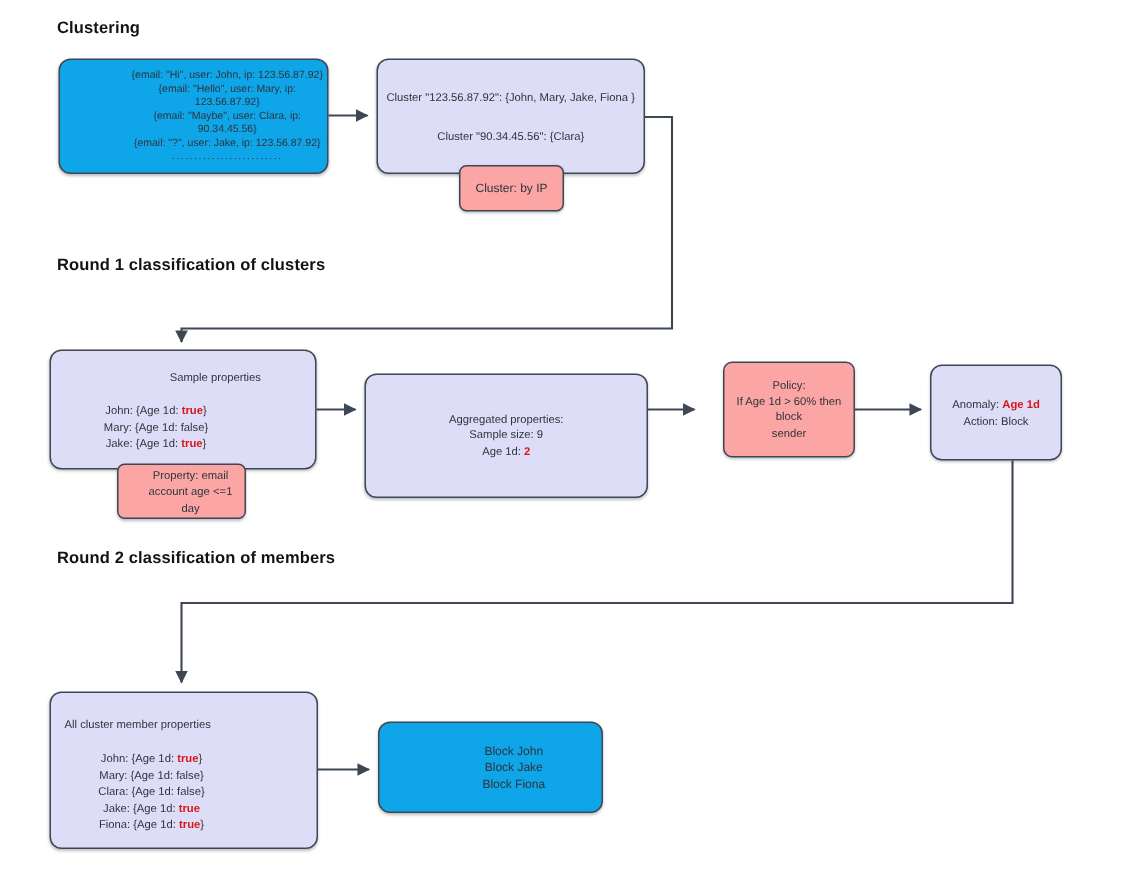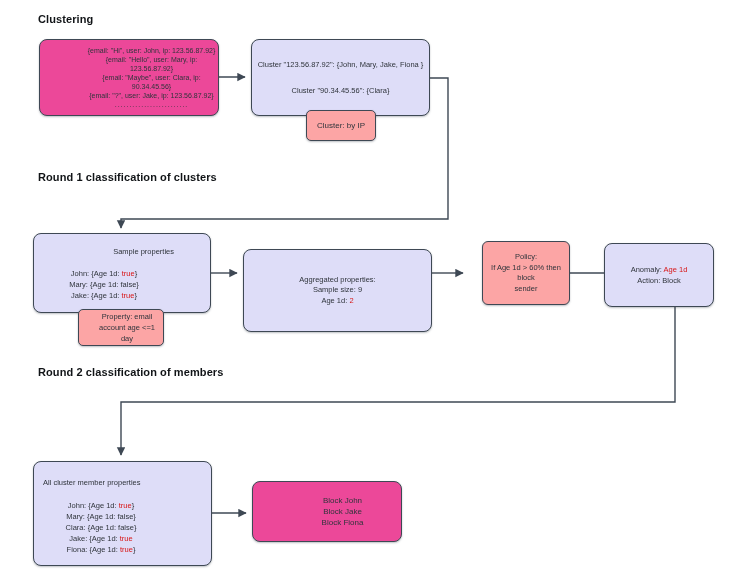--- a/index.html
+++ b/index.html
@@ -2,38 +2,38 @@
 <html><head>
 <meta charset="utf-8">
 <style>
   html,body{margin:0;padding:0;background:#ffffff;}
   body{font-family:"Liberation Sans", sans-serif;}
   .canvas{position:relative;width:750px;height:581px;background:#ffffff;overflow:hidden;border-radius:11px;}
   .heading{position:absolute;font-size:11px;font-weight:700;color:#111417;letter-spacing:.1px;}
   .box{position:absolute;box-sizing:border-box;border:1px solid #3e4854;border-radius:8px;
        box-shadow:0 1px 2px rgba(62,72,84,.35);color:#2f343b;}
   .lavender{background:#deddf8;}
-  .yellow{background:#ec4899;padding-left:45px;}
+  .yellow{background:#0ea5e9;padding-left:45px;}
   .mint{background:#fca5a5;border-radius:5px;}
   .center-col{display:flex;flex-direction:column;justify-content:center;align-items:center;
               height:100%;width:100%;text-align:center;}
   .emails-text{font-size:7px;line-height:9px;}
   .cluster-text{font-size:7.5px;line-height:10px;gap:16px;}
   .agg-text,.policy-text{font-size:7.5px;line-height:10.5px;}
   .anom-text{font-size:7.5px;line-height:11px;}
   .block-text{font-size:8px;line-height:11px;padding-right:14px;box-sizing:border-box;}
   .mint-label{font-size:8px;line-height:11px;}
   .sample-content{position:absolute;left:0;top:0;bottom:0;width:140px;display:flex;
                   flex-direction:column;justify-content:center;text-align:center;
                   font-size:7.5px;line-height:11px;}
   .sample-title{margin-bottom:11px;text-align:right;}
   .members-title{position:absolute;left:9px;top:16px;font-size:7.5px;}
   .members-rows{position:absolute;left:2px;top:38px;width:130px;text-align:center;
                 font-size:7.5px;line-height:11px;}
-  .rv{color:#d81616;font-weight:400;}
+  .rv{color:#d81616;font-weight:700;}
   .dots{letter-spacing:1px;}
   svg.wires{position:absolute;left:0;top:0;}
 </style>
 </head>
 <body>
 
 <div class="canvas">
 
   <svg class="wires" width="750" height="581" viewBox="0 0 750 581">
     <defs>
@@ -103,21 +103,21 @@
   </div>
 
   <div class="box mint" style="left:482px;top:241px;width:88px;height:64px;border-radius:6px;">
     <div class="center-col policy-text">
       <div>Policy:</div>
       <div>If Age 1d &gt; 60% then block</div>
       <div>sender</div>
     </div>
   </div>
 
-  <div class="box lavender" style="left:604px;top:243px;width:110px;height:64px;">
+  <div class="box lavender" style="left:620px;top:243px;width:88px;height:64px;">
     <div class="center-col anom-text">
       <div><span>Anomaly: </span><span class="rv">Age 1d</span></div>
       <div>Action: Block</div>
     </div>
   </div>
 
   <div class="box lavender" style="left:33px;top:461px;width:179px;height:105px;">
     <div class="members-title">All cluster member properties</div>
     <div class="members-rows">
       <div><span>John: {Age 1d: </span><span class="rv">true</span><span>}</span></div>

